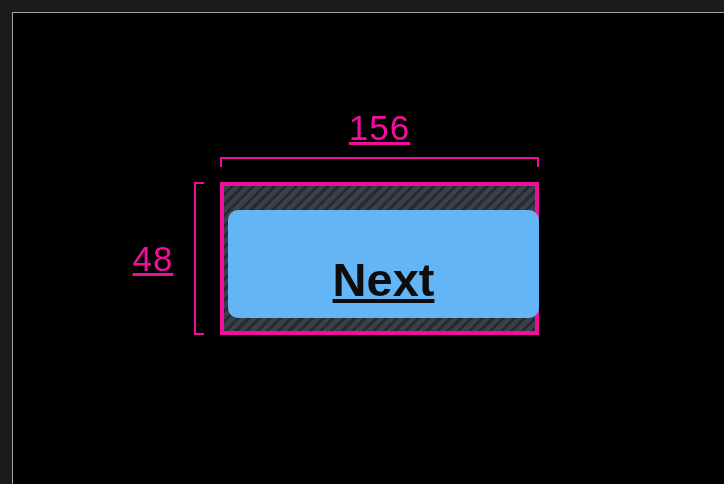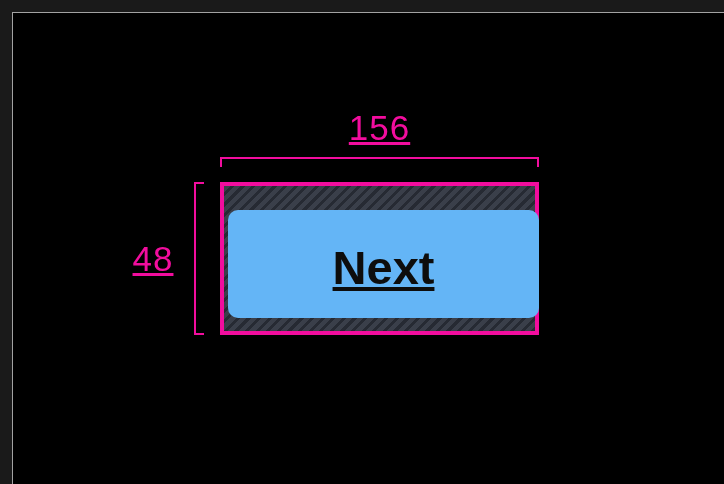--- a/index.html
+++ b/index.html
@@ -80,21 +80,21 @@
     width: 100%;
     border: none;
     border-radius: 10px;
     background: var(--button-blue);
     color: var(--button-text);
     font-family: "Liberation Sans", "DejaVu Sans", sans-serif;
     font-size: 47px;
     font-weight: bold;
     line-height: 108px;
     text-align: center;
-    padding: 4px;
+    padding: 16px;
     cursor: pointer;
     display: block;
   }
 </style>
 </head>
 <body>
 
 <div class="canvas">
 
   <div class="dim-label width">156</div>

